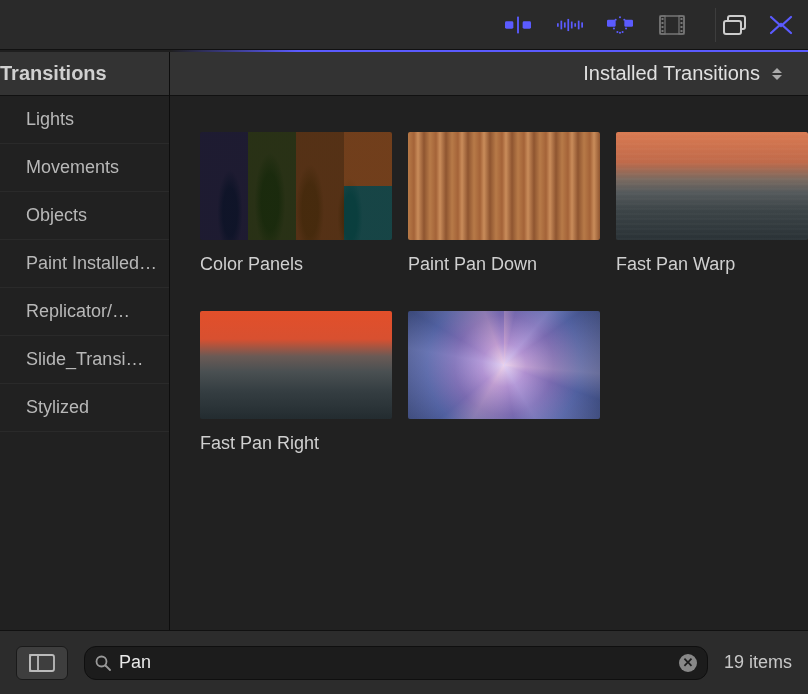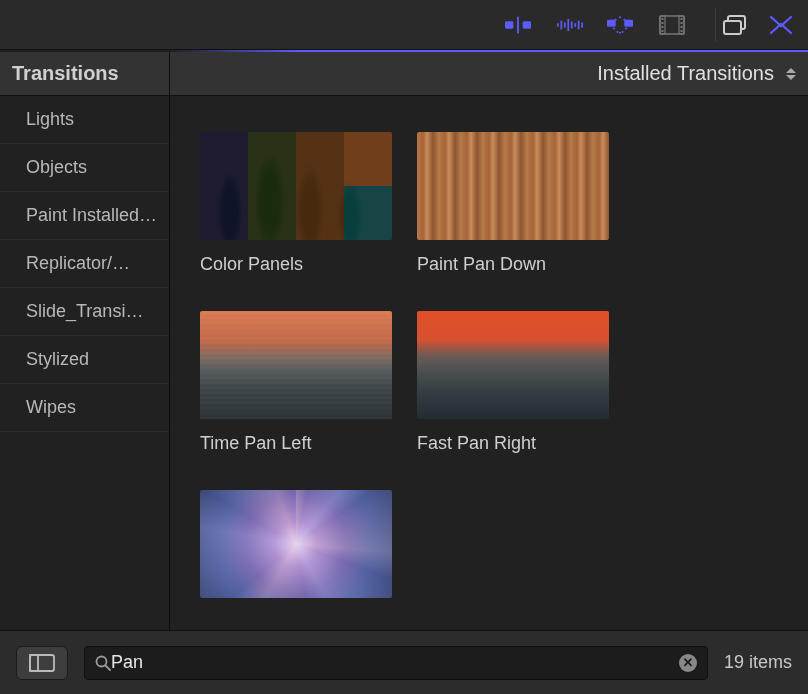--- a/index.html
+++ b/index.html
@@ -38,21 +38,20 @@
   border-right: 1px solid #0d0d0d;
 }
 .sidebar-header {
   height: 44px;
   background: #333333;
   color: #d0d0d0;
   font-size: 20px;
   font-weight: 600;
   display:flex;
   align-items:center;
-  padding-left: 12px;
   border-bottom: 1px solid #111;
 }
 .sidebar-item {
   height: 48px;
   display:flex;
   align-items:center;
   padding-left: 26px;
   font-size: 18px;
   color: #b8b8b8;
   border-bottom: 1px solid #2a2a2a;
@@ -66,39 +65,39 @@
   background: #212121;
   display:flex;
   flex-direction: column;
 }
 .content-header {
   height: 44px;
   background: #333333;
   display:flex;
   align-items:center;
   justify-content:flex-end;
-  padding-right: 10px;
+  padding-right: 24px;
   border-bottom: 1px solid #111;
   gap: 10px;
 }
 .content-header-title {
   color: #e0e0e0;
   font-size: 20px;
   font-weight: 500;
 }
 .sort-caret { width: 14px; display:flex; flex-direction:column; gap:2px; align-items:center;}
 .sort-caret .up,.sort-caret .down{width:0;height:0;border-left:5px solid transparent;border-right:5px solid transparent;}
 .sort-caret .up{border-bottom:5px solid #aaa;}
 .sort-caret .down{border-top:5px solid #aaa;}
 .grid {
   flex:1;
   padding: 36px 0 0 30px;
   display:flex;
   flex-wrap:wrap;
-  gap: 36px 25px;
+  gap: 36px 16px;
   align-content: flex-start;
   overflow:hidden;
 }
 .thumb-item { width: 192px; }
 .thumb {
   width: 192px;
   height: 108px;
   border-radius: 2px;
   margin-bottom: 14px;
 }
@@ -157,24 +156,25 @@
   border: 1px solid #1a1a1a;
   border-radius: 6px;
   display:flex;align-items:center;justify-content:center;
   cursor:pointer;
 }
 .search-box {
   flex:1;
   height: 34px;
   background: #1c1c1c;
   border: 1px solid #0f0f0f;
-  border-radius: 4px;
+  border-radius: 12px;
   display:flex;
   align-items:center;
   padding: 0 10px;
+  gap: 8px;
 }
 .search-input {
   flex:1;
   background:transparent;
   border:none;
   outline:none;
   color:#e8e8e8;
   font-size: 18px;
   font-family:inherit;
 }
@@ -264,26 +264,26 @@
     </div>
   </div>
 </div>
 <div class="purple-line"></div>
 
 <div class="main">
   <div class="sidebar">
     <div class="sidebar-header">Transitions</div>
     <div id="sidebar-list">
         <div class="sidebar-item">Lights</div>
+        <div class="sidebar-item">Movements</div>
         <div class="sidebar-item">Objects</div>
         <div class="sidebar-item">Paint Installed…</div>
         <div class="sidebar-item">Replicator/…</div>
         <div class="sidebar-item">Slide_Transi…</div>
         <div class="sidebar-item">Stylized</div>
-        <div class="sidebar-item">Wipes</div>
       </div>
   </div>
   <div class="content">
     <div class="content-header">
       <span class="content-header-title">Installed Transitions</span>
       <span class="sort-caret">
           <span class="up"></span>
           <span class="down"></span>
         </span>
     </div>
@@ -291,21 +291,21 @@
         <div class="thumb-item">
           <div class="thumb t-color-panels"></div>
           <div class="thumb-label">Color Panels</div>
         </div>
         <div class="thumb-item">
           <div class="thumb t-fast-pan-down"></div>
           <div class="thumb-label">Paint Pan Down</div>
         </div>
         <div class="thumb-item">
           <div class="thumb t-fast-pan-left"></div>
-          <div class="thumb-label">Time Pan Left</div>
+          <div class="thumb-label">Fast Pan Warp</div>
         </div>
         <div class="thumb-item">
           <div class="thumb t-fast-pan-right"></div>
           <div class="thumb-label">Fast Pan Right</div>
         </div>
         <div class="thumb-item">
           <div class="thumb t-zoom"></div>
           <div class="thumb-label"></div>
         </div>
       </div>

